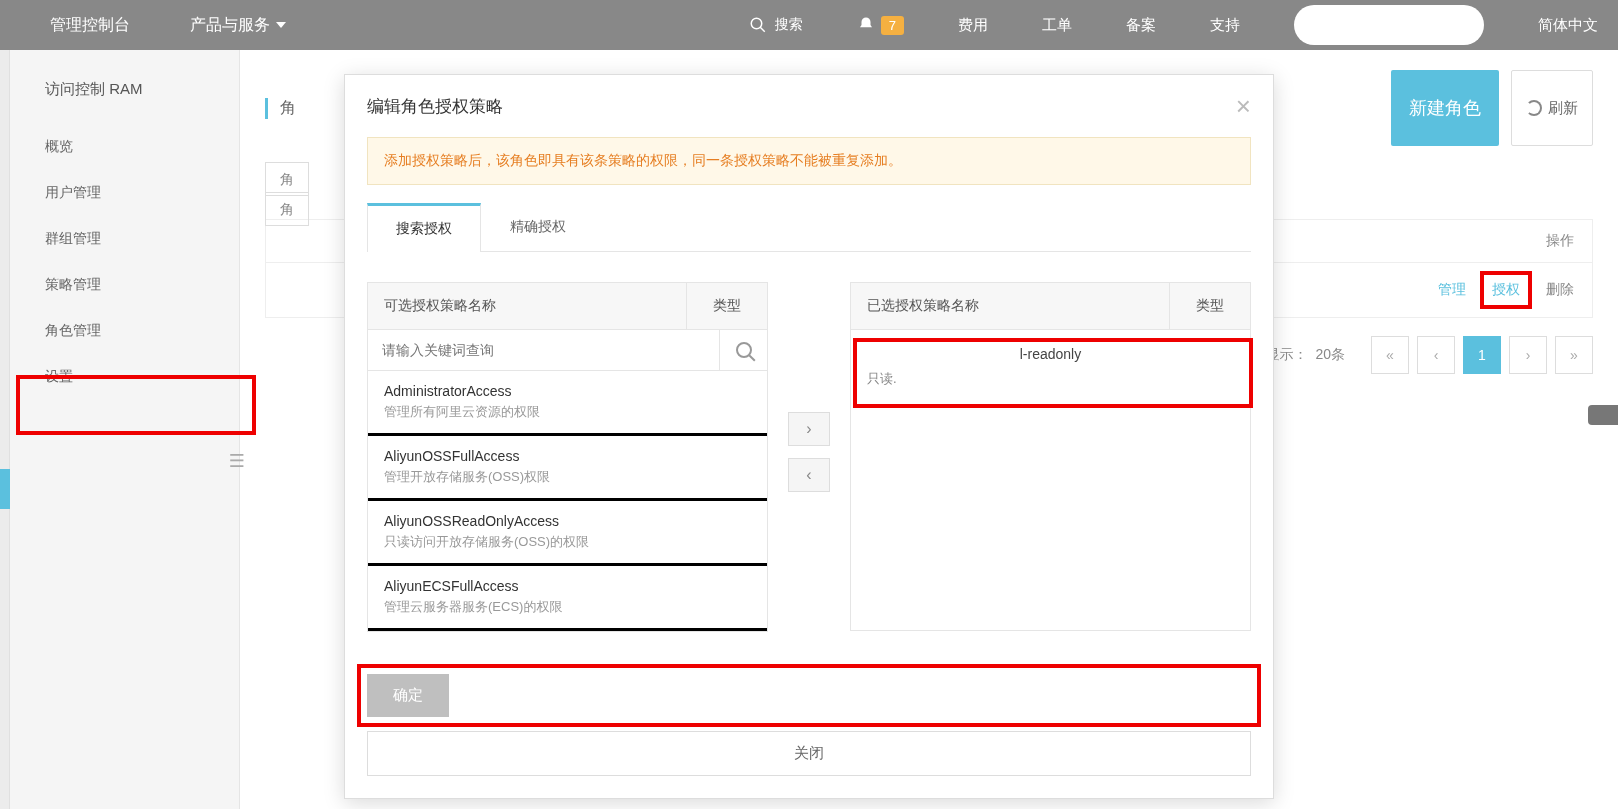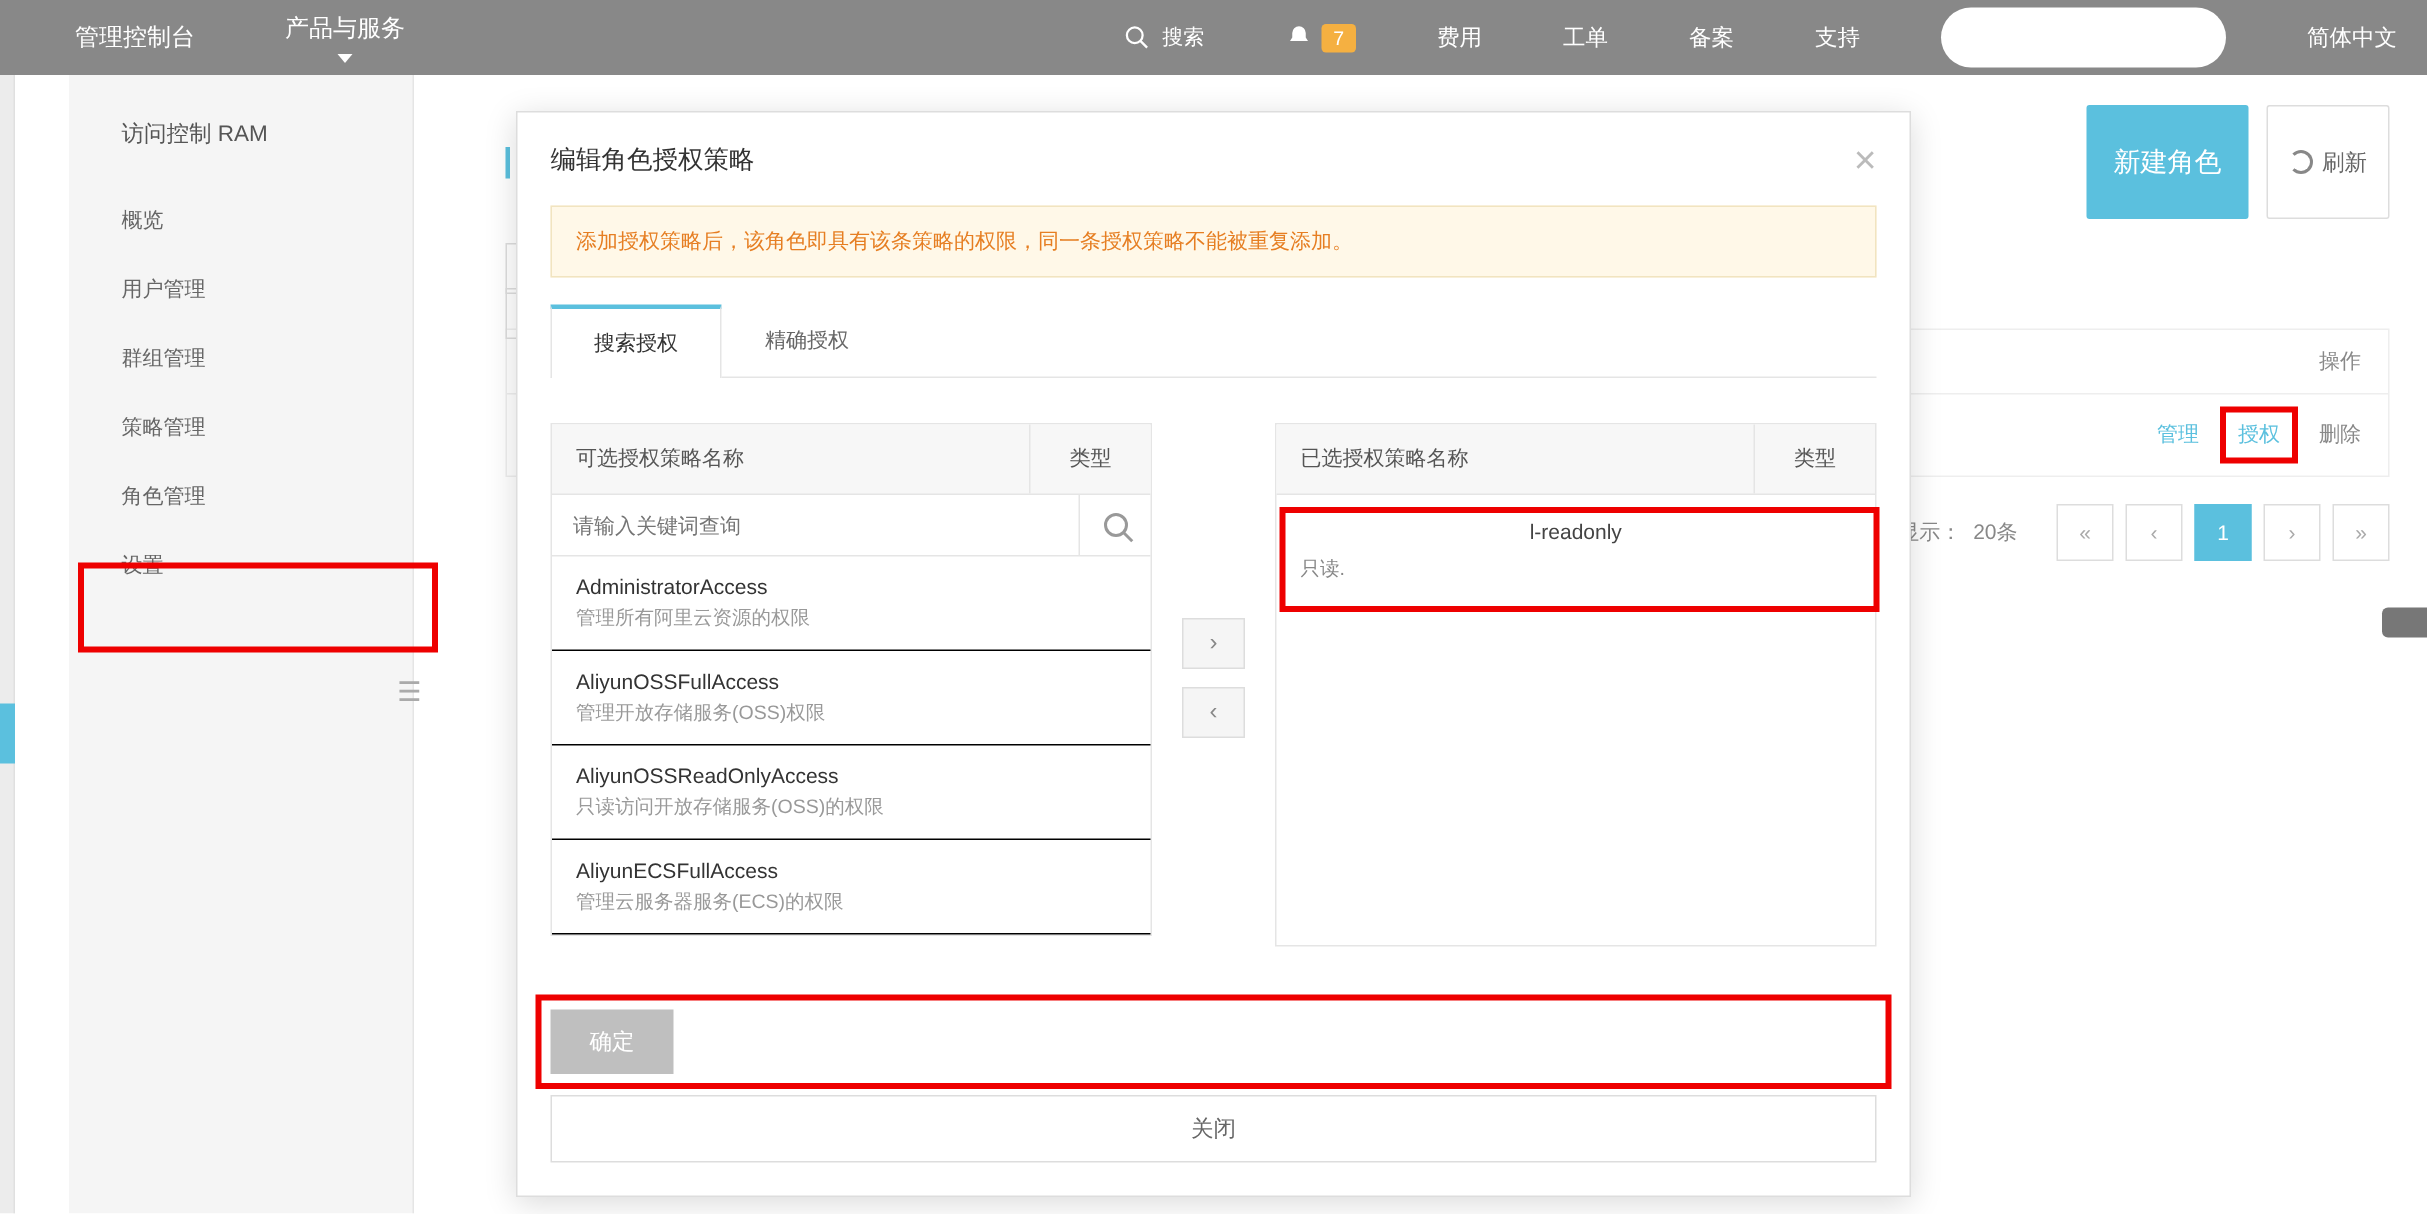--- a/index.html
+++ b/index.html
@@ -2,32 +2,32 @@
 <html><head>
   <meta charset="utf-8">
   <style>
     * { margin: 0; padding: 0; box-sizing: border-box; }
     body { font-family: -apple-system, "Helvetica Neue", Arial, sans-serif; font-size: 14px; color: #333; background: #fff; }
     
     
     .topbar { background: #888; height: 50px; display: flex; align-items: center; color: #fff; padding: 0 20px; }
     .topbar-left { display: flex; align-items: center; gap: 60px; padding-left: 30px; }
     .topbar-title { font-size: 16px; }
-    .topbar-products { display: flex; align-items: center; gap: 6px; font-size: 16px; cursor: pointer; flex-direction: column; }
+    .topbar-products { display: flex; align-items: center; gap: 6px; font-size: 16px; cursor: pointer; }
     .caret-down { border-left: 5px solid transparent; border-right: 5px solid transparent; border-top: 6px solid #fff; }
     .topbar-right { margin-left: auto; display: flex; align-items: center; gap: 54px; }
     .search-group { display: flex; align-items: center; gap: 8px; cursor: pointer; }
     .search-icon-svg { width: 18px; height: 18px; }
     .bell-group { display: flex; align-items: center; gap: 6px; }
     .badge { background: #f5b041; color: #fff; border-radius: 3px; padding: 2px 8px; font-size: 13px; }
     .topbar-link { color: #fff; cursor: pointer; font-size: 15px; }
     .smear { width: 190px; height: 40px; background: #fff; border-radius: 20px; }
     
     
-    .layout { display: flex; height: calc(100vh - 50px); gap: 36px; }
+    .layout { display: flex; height: calc(100vh - 50px); }
     .sidebar-strip { width: 10px; background: #ececec; border-right: 1px solid #e0e0e0; position: relative; }
     .sidebar-strip::after { content:""; position:absolute; bottom:300px; left:0; width:10px; height:40px; background:#5bc0de; }
     .sidebar { width: 230px; background: #f5f5f5; border-right: 1px solid #e5e5e5; padding-top: 30px; position: relative; }
     .sidebar-title { padding: 0 20px 25px 35px; font-size: 15px; color: #555; }
     .sidebar-item { padding: 14px 20px 14px 35px; color: #666; cursor: pointer; font-size: 14px; }
     .sidebar-highlight { position: absolute; border: 4px solid #e00; width: 240px; height: 60px; left: 6px; top: 325px; pointer-events: none; }
     .toggle-handle { position:absolute; right:-6px; top:400px; color:#aaa; font-size:18px; }
     
     .main { flex: 1; padding: 20px 25px; position: relative; }
     .page-header { display: flex; align-items: center; justify-content: space-between; margin-bottom: 25px; }
@@ -60,21 +60,21 @@
     .tab.active { border-color: #e5e5e5; border-top: 3px solid #5bc0de; color: #333; background: #fff; margin-bottom: -1px; }
     
     .transfer { display: flex; gap: 20px; margin-top: 30px; align-items: flex-start; }
     .transfer-panel { border: 1px solid #e5e5e5; width: 406px; }
     .panel-head { display: flex; background: #f7f7f7; border-bottom: 1px solid #e5e5e5; }
     .panel-head-name { flex: 1; padding: 14px 16px; color: #555; border-right: 1px solid #e5e5e5; }
     .panel-head-type { width: 80px; padding: 14px 16px; text-align: center; color: #555; }
     .panel-search { display: flex; border-bottom: 1px solid #e5e5e5; }
     .panel-search input { flex: 1; border: none; padding: 12px 14px; font-size: 14px; outline: none; }
     .panel-search-btn { width: 48px; display: flex; align-items: center; justify-content: center; border-left: 1px solid #e5e5e5; cursor: pointer; }
-    .policy-item { padding: 12px 16px; border-bottom: 1px solid #000000; cursor: pointer; }
+    .policy-item { padding: 12px 16px; border-bottom: 3px solid #000000; cursor: pointer; }
     .policy-name { color: #333; margin-bottom: 4px; }
     .policy-desc { color: #999; font-size: 13px; }
     .transfer-buttons { display: flex; flex-direction: column; gap: 12px; margin-top: 130px; }
     .transfer-btn { width: 42px; height: 34px; border: 1px solid #ddd; background: #f5f5f5; color: #888; cursor: pointer; display:flex; align-items:center; justify-content:center; font-size:16px;}
     .selected-body { padding: 16px; position: relative; min-height: 300px; }
     .selected-item { color: #444; position: relative; }
     .selected-name { text-align: center; margin-bottom: 8px; }
     .selected-desc { color: #888; font-size: 13px; }
     .selected-highlight { position: absolute; border: 4px solid #e00; left: -14px; top: -8px; width: 400px; height: 70px; pointer-events: none; }
     

